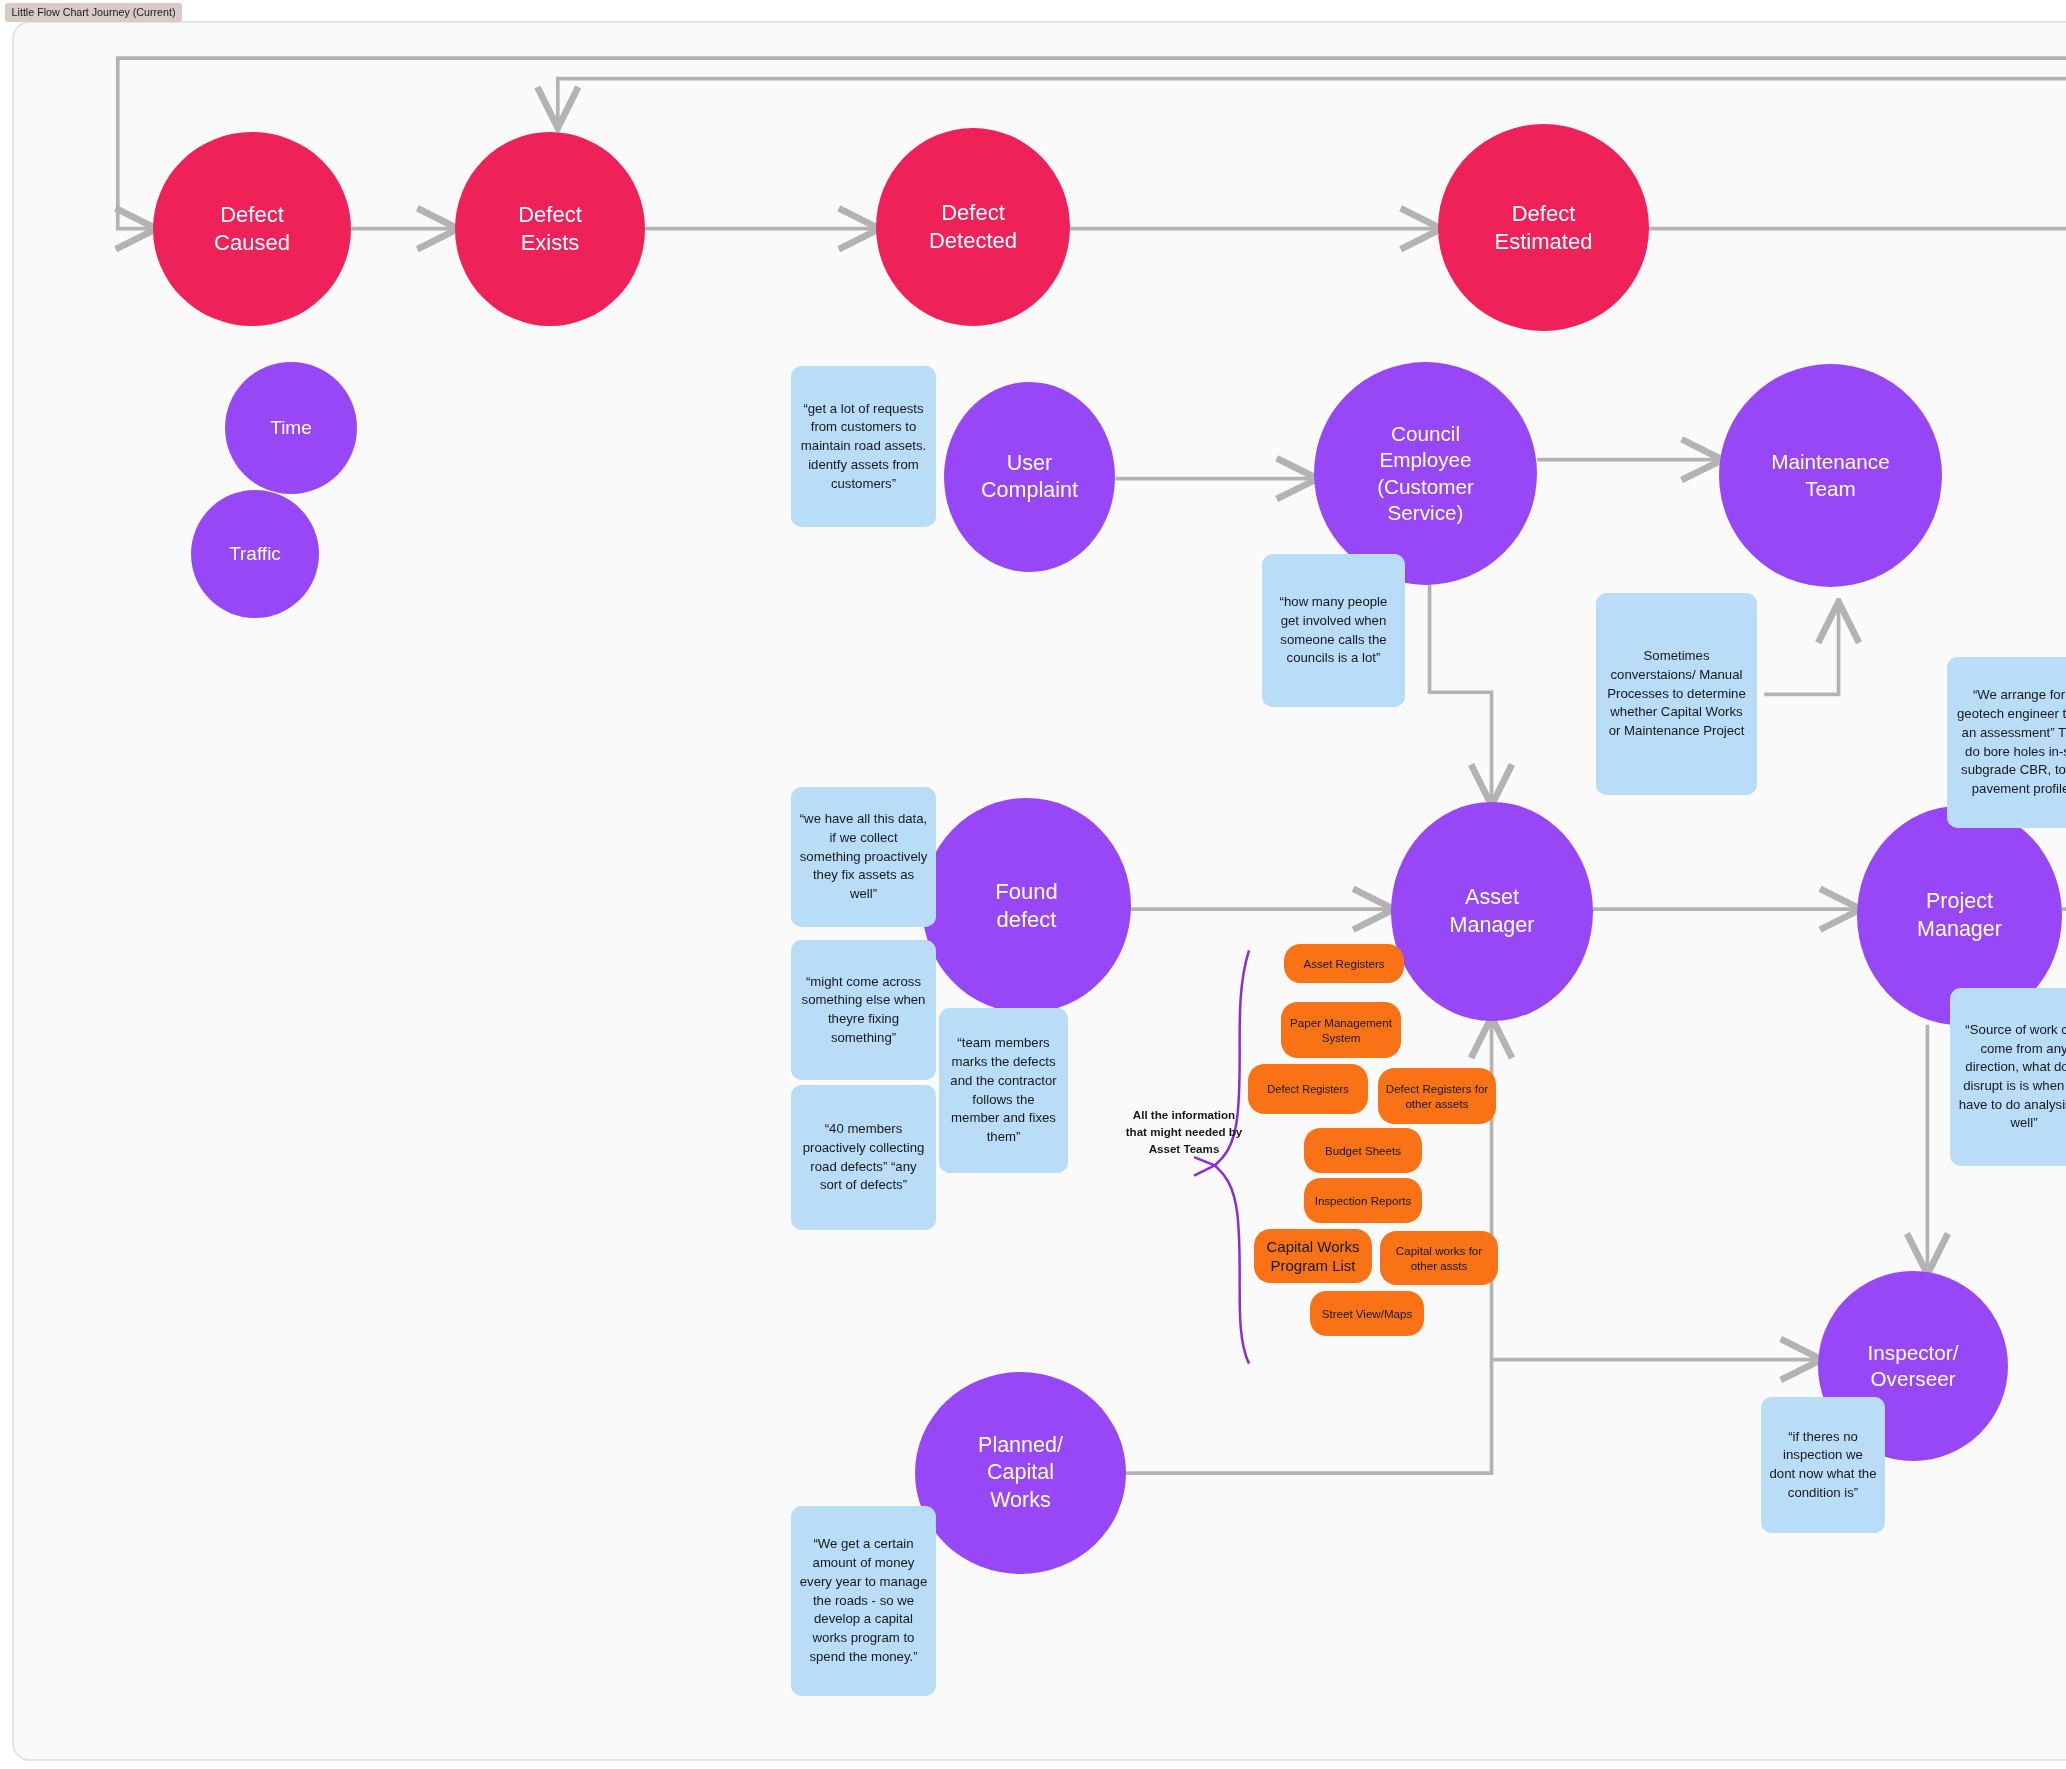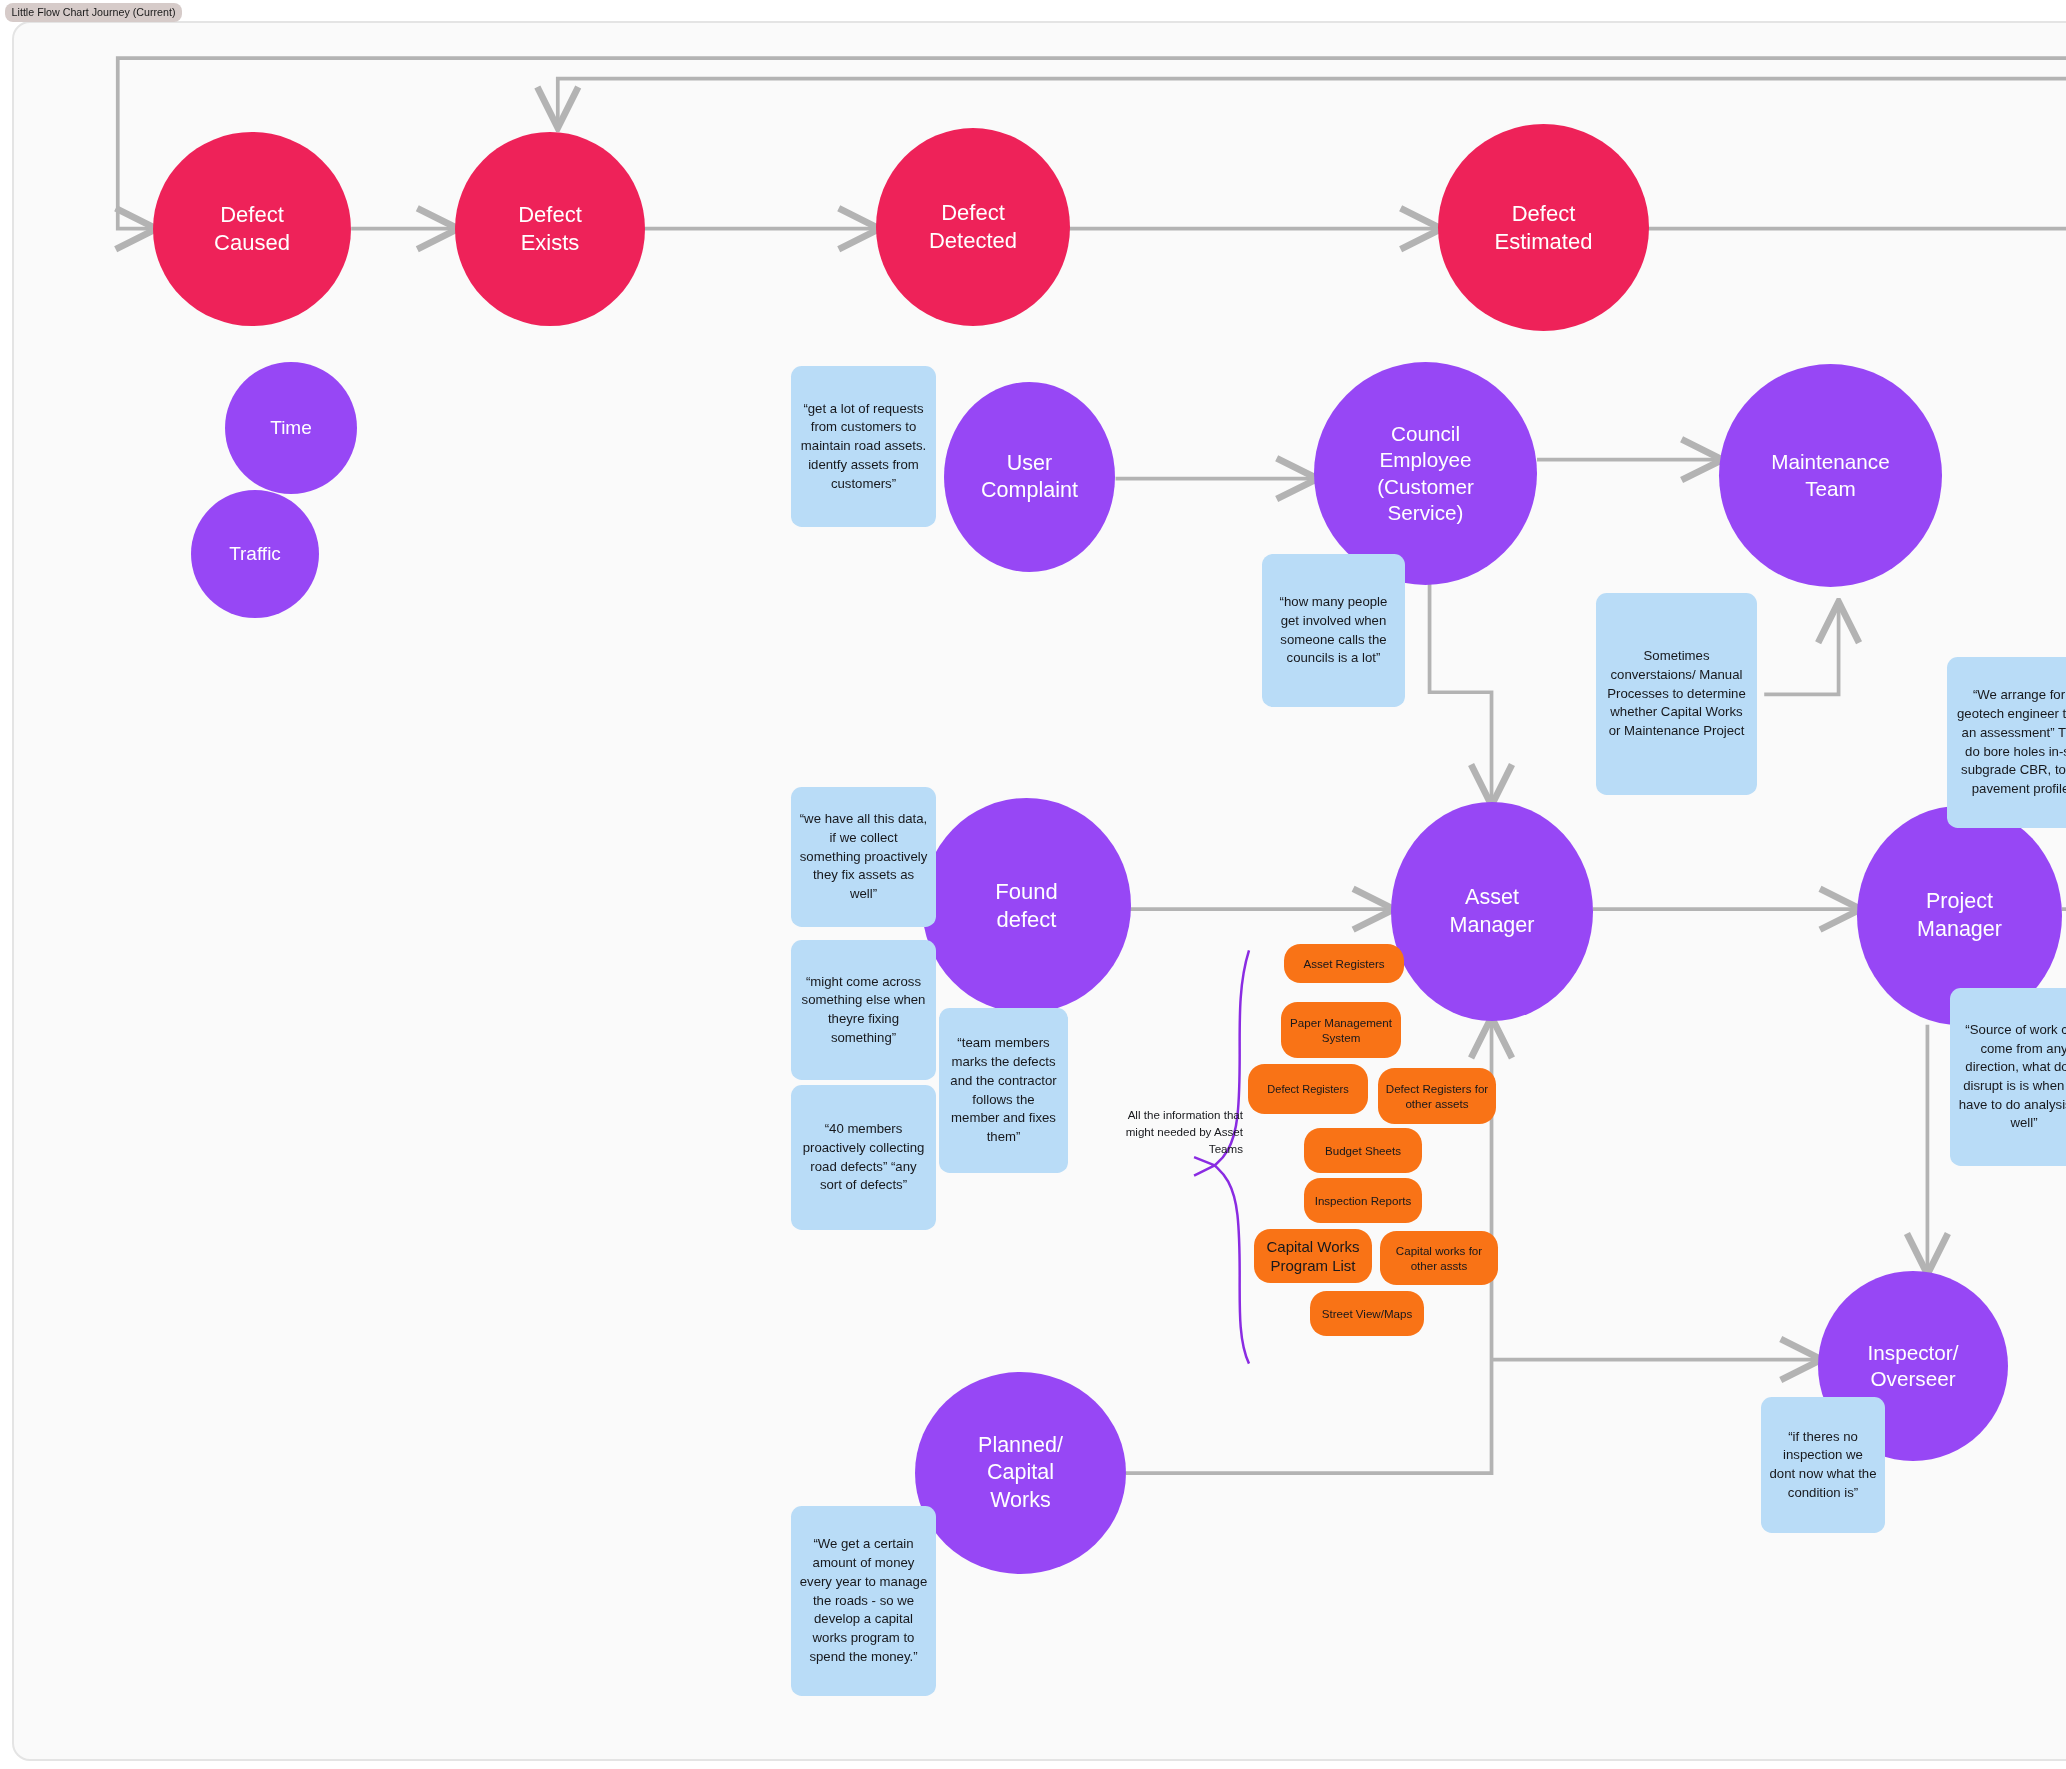--- a/index.html
+++ b/index.html
@@ -2,21 +2,21 @@
 <html style="font-size:6.6px"><head>
 <meta charset="utf-8">
 <title>Little Flow Chart Journey (Current)</title>
 <style>
   html,body{margin:0;padding:0;background:#ffffff;}
   body{font-family:"Liberation Sans",sans-serif;}
   #board{position:relative;width:2479px;height:1770px;background:#ffffff;overflow:hidden;}
 
   
   #frame-tab{position:absolute;left:5px;top:2.9px;background:#d6cbc9;color:#1a1a1a;
-    font-size:10.7px;line-height:1;padding:4.1px 6.6px;border-radius:8px;white-space:nowrap;}
+    font-size:10.7px;line-height:1;padding:4.1px 6.6px;border-radius:3px;white-space:nowrap;}
 
   
   #frame{position:absolute;left:11.6px;top:20.7px;width:2456px;height:1740px;
     background:#fafafa;border:2.5px solid #e4e4e4;border-radius:18px;box-sizing:border-box;}
 
   
   #wires{position:absolute;left:0;top:0;width:2479px;height:1770px;pointer-events:none;}
 
   .node{position:absolute;border-radius:50%;display:flex;align-items:center;justify-content:center;
     text-align:center;color:#ffffff;box-sizing:border-box;padding:2.5px;}
@@ -25,21 +25,21 @@
   .purple{background:#9747f5;}
 
   .note{position:absolute;background:#b9dcf7;color:#17181c;border-radius:10.7px;
     box-sizing:border-box;display:flex;align-items:center;justify-content:center;text-align:center;}
   .note span{display:block;line-height:1.42;}
 
   .chip{position:absolute;background:#f97316;color:#17181c;border-radius:16.5px;
     box-sizing:border-box;display:flex;align-items:center;justify-content:center;text-align:center;}
   .chip span{display:block;line-height:1.3;}
 
-  .plaintext{position:absolute;color:#17181c;text-align:right;line-height:1.45;}
+  .plaintext{position:absolute;color:#17181c;text-align:center;line-height:1.45;font-weight:bold;}
 </style>
 </head>
 <body>
 
 <div id="board">
 
   <div id="frame"></div>
   <div id="frame-tab">Little Flow Chart Journey (Current)</div>
 
   <svg id="wires" viewBox="0 0 6000 4283">

